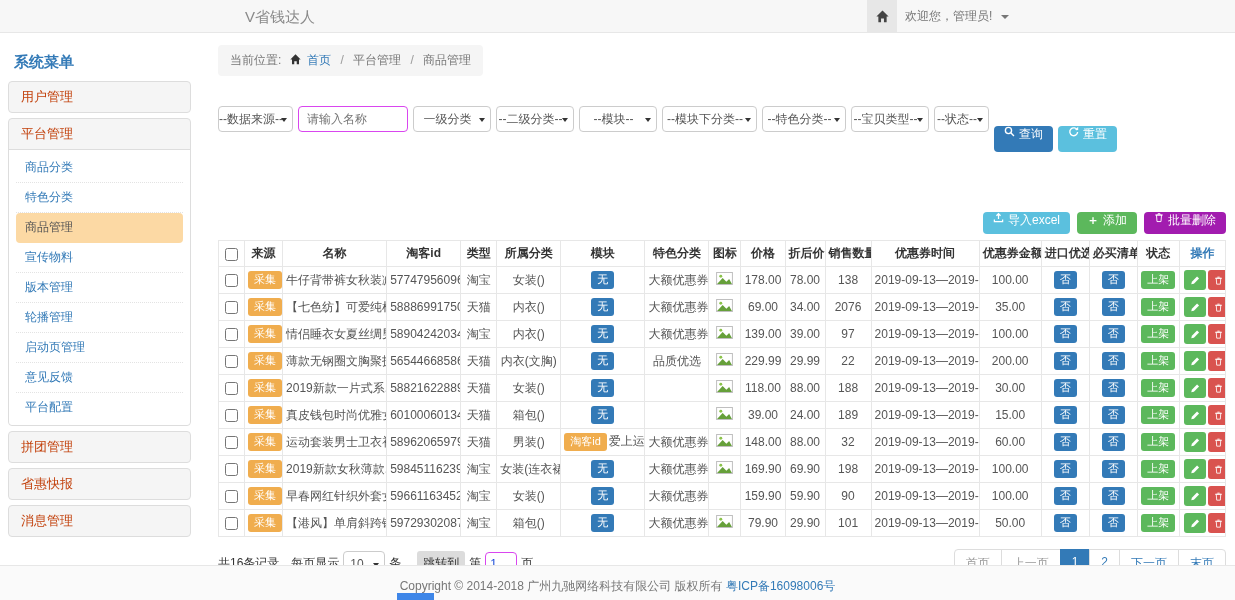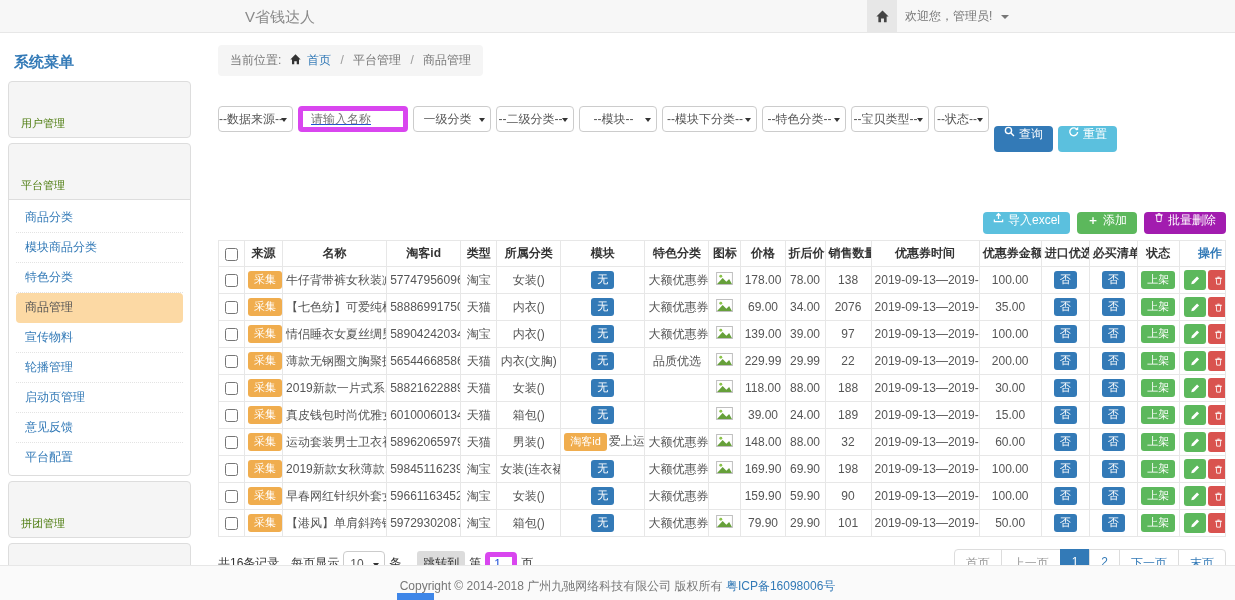--- a/index.html
+++ b/index.html
@@ -12,47 +12,47 @@
   
   .navbar { position:absolute; top:0; left:0; right:0; height:33px; background:#f7f7f7; border-bottom:1px solid #e7e7e7; z-index:5; }
   .brand { position:absolute; left:245px; top:0; line-height:33px; font-size:15px; color:#8a8a8a; }
   .home-btn { position:absolute; left:867px; top:0; width:30px; height:32px; background:#e7e7e7; display:flex; align-items:center; justify-content:center; cursor:pointer; }
   .welcome { position:absolute; left:905px; top:0; line-height:33px; color:#777; cursor:pointer; }
   .caret-down { display:inline-block; width:0; height:0; border-left:4px solid transparent; border-right:4px solid transparent; border-top:4px solid #777; margin-left:5px; vertical-align:middle; }
   
   .sidebar { position:absolute; left:8px; top:42px; width:183px; height:523px; overflow:hidden; }
   .sidebar-title { color:#337ab7; font-size:15px; font-weight:bold; padding:11px 6px 9px 6px; }
   .panel { border:1px solid #ddd; border-radius:4px; background:#f5f5f5; margin-bottom:5px; }
-  .panel-head { padding:6px 12px; font-size:11px; color:#4d7c0f; cursor:pointer;margin-top:28px; }
+  .panel-head { padding:6px 12px; font-size:13px; color:#c2410c; cursor:pointer; }
   .panel-body { background:#fff; border-top:1px solid #ddd; padding:3px 7px; border-radius:0 0 4px 4px; }
   .side-link { display:block; padding:6px 9px; color:#337ab7; border-bottom:1px dotted #e3e3e3; cursor:pointer; }
   .side-link:last-child { border-bottom:none; }
   .side-link.active { background:#fcd9a4; border-radius:4px; color:#555; border-bottom:1px dotted transparent; }
   
   .main { position:absolute; left:210px; top:40px; width:1018px; }
   .breadcrumb { display:inline-block; background:#f5f5f5; border-radius:4px; padding:7px 12px; color:#777; margin:5px 0 0 8px; }
   .breadcrumb .link { color:#337ab7; cursor:pointer; }
   .breadcrumb .sep { color:#999; margin:0 6px; }
   .filters { margin:10px 0 0 8px; display:flex; align-items:center; }
   .filters > * { margin-right:5px; }
   .select { position:relative; height:26px; border:1px solid #ccc; border-radius:4px; background:#fff; display:inline-flex; align-items:center; justify-content:center; padding:0 15px 0 6px; color:#555; cursor:pointer; white-space:nowrap; overflow:hidden; }
   .select .car { position:absolute; right:5px; top:11px; width:0; height:0; border-left:3.5px solid transparent; border-right:3.5px solid transparent; border-top:4px solid #333; }
-  .text-input { height:26px; border:5px solid #d946ef; border-radius:4px; padding:0 8px; font-size:12px; color:#1d4ed8; outline:none;text-decoration:underline; }
+  .text-input { height:26px; border:1px solid #d946ef; border-radius:4px; padding:0 8px; font-size:12px; color:#1d4ed8; outline:none; }
   .btn { height:26px; border:none; border-radius:4px; color:#fff; font-size:12px; padding:0 10px; display:inline-flex; align-items:flex-start; gap:4px; cursor:pointer; white-space:nowrap;margin-top:40px; }
   .btn-primary { background:#337ab7; }
   .btn-info { background:#5bc0de; }
   .btn-success { background:#5cb85c; }
   .btn-soft-danger { background:#a21caf; }
   .toolbar { display:flex; justify-content:flex-end; gap:7px; margin:20px 0 6px 8px; width:1008px; }
   .toolbar .btn { height:22px; }
   
   .grid { margin-left:8px; width:1008px; border-collapse:collapse; table-layout:fixed; }
   .grid th, .grid td { border:1px solid #e7e7e7; text-align:center; padding:3px 3px; font-size:12px; overflow:hidden; white-space:nowrap; height:26px; color:#555; }
   .grid th { color:#333; font-weight:bold; background:#fff; }
-  .grid th.op-head { color:#337ab7;text-align:right; }
+  .grid th.op-head { color:#337ab7; }
   .badge { display:inline-block; padding:2px 6px; border-radius:3px; color:#fff; font-size:11px; line-height:1.25; }
   .bg-blue { background:#337ab7; }
   .bg-orange { background:#f0ad4e; }
   .bg-green { background:#5cb85c; }
   .btn-mini { width:22px; height:20px; border-radius:3px; border:none; display:inline-flex; align-items:center; justify-content:center; cursor:pointer; margin:0 1px; vertical-align:middle; }
   .btn-mini.edit { background:#5cb85c; }
   .btn-mini.del { background:#d9534f; }
   .module-text { color:#555; margin-left:2px; }
   input[type=checkbox] { width:13px; height:13px; margin:0; vertical-align:middle; }
   
@@ -90,24 +90,24 @@
 <div class="sidebar">
   <div class="sidebar-title">系统菜单</div>
   <div id="sidebar-panels">
       <div class="panel">
         <div class="panel-head">用户管理</div>
       </div>
       <div class="panel">
         <div class="panel-head">平台管理</div>
         <div class="panel-body">
           <div class="side-link">商品分类</div>
-          <div class="side-link">模块商品分类</div>
           <div class="side-link">特色分类</div>
           <div class="side-link active">商品管理</div>
           <div class="side-link">宣传物料</div>
+          <div class="side-link">版本管理</div>
           <div class="side-link">轮播管理</div>
           <div class="side-link">启动页管理</div>
           <div class="side-link">意见反馈</div>
           <div class="side-link">平台配置</div>
         </div>
       </div>
       <div class="panel">
         <div class="panel-head">拼团管理</div>
       </div>
       <div class="panel">

